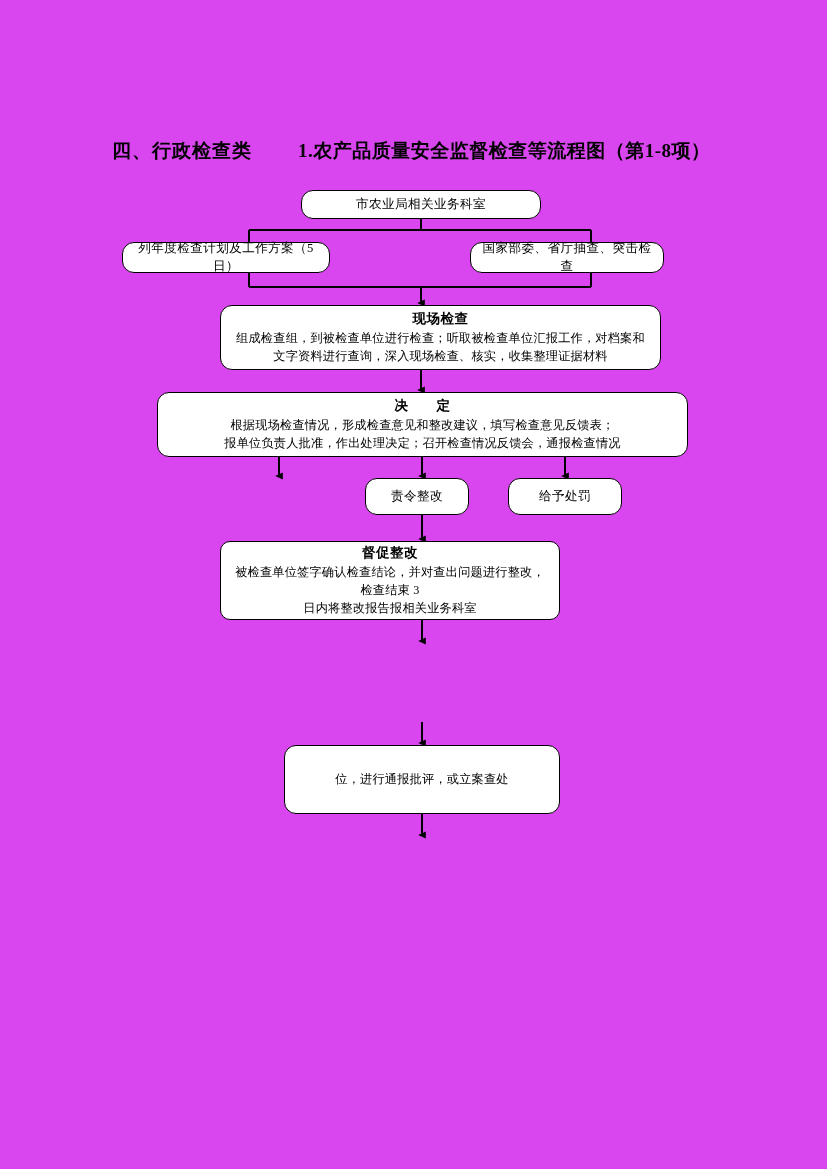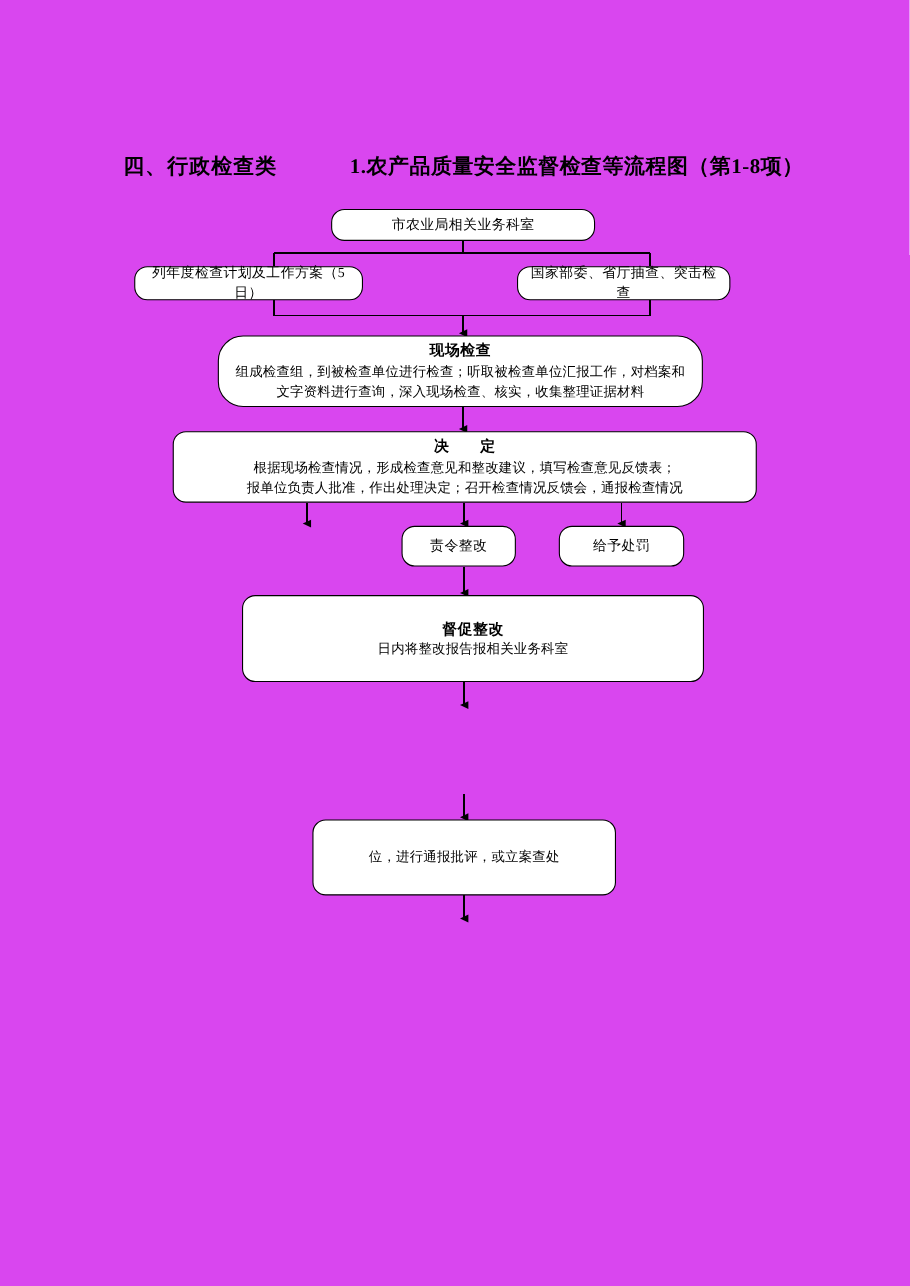--- a/index.html
+++ b/index.html
@@ -41,21 +41,21 @@
     font-family: "Liberation Serif", "DejaVu Serif", serif;
     font-size: 19px;
     font-weight: bold;
     letter-spacing: 1px;
   }
   .title-sub {
     font-family: "Liberation Serif", "DejaVu Serif", serif;
     font-size: 19px;
     font-weight: bold;
     letter-spacing: 0.5px;
-    margin-left: 66px;
+    margin-left: 46px;
   }
 
   
   .node {
     position: absolute;
     box-sizing: border-box;
     border: 1.2px solid #000000;
     border-radius: 12px;
     background: #ffffff;
     display: flex;
@@ -79,26 +79,26 @@
   .node .single {
     font-size: 12.6px;
     line-height: 1.4;
     letter-spacing: 0.4px;
   }
 
   
   #node-dept        { left: 301px; top: 190px;  width: 240px; height: 29px; }
   #node-plan        { left: 122px; top: 242px;  width: 208px; height: 31px; }
   #node-spot        { left: 470px; top: 242px;  width: 194px; height: 31px; }
-  #node-onsite      { left: 198px; top: 305px;  width: 441px; height: 65px; border-radius: 23px; }
+  #node-onsite      { left: 220px; top: 305px;  width: 441px; height: 65px; }
   #node-decision    { left: 157px; top: 392px;  width: 531px; height: 65px; }
   #node-nohandle    { left: 222px; top: 478px;  width: 114px; height: 37px; }
   #node-rectify     { left: 365px; top: 478px;  width: 104px; height: 37px; }
   #node-penalty     { left: 508px; top: 478px;  width: 114px; height: 37px; }
-  #node-urge        { left: 220px; top: 541px;  width: 420px; height: 79px; }
+  #node-urge        { left: 220px; top: 541px;  width: 340px; height: 79px; border-radius: 10px; }
   #node-lookback    { left: 284px; top: 643px;  width: 276px; height: 79px; }
   #node-criticize   { left: 284px; top: 745px;  width: 276px; height: 69px; }
   #node-supervise   { left: 284px; top: 837px;  width: 276px; height: 82px; }
 </style>
 </head>
 <body>
 
 <div id="page">
 
   <div class="title-row">
@@ -168,20 +168,21 @@
   <div class="node" id="node-rectify">
     <div class="single">责令整改</div>
   </div>
 
   <div class="node" id="node-penalty">
     <div class="single">给予处罚</div>
   </div>
 
   <div class="node" id="node-urge">
     <div class="head">督促整改</div>
+    <div class="body">被检查单位签字确认检查结论，并对查出问题进行整改，检查结束 3</div>
     <div class="body">日内将整改报告报相关业务科室</div>
   </div>
 
 
   <div class="node" id="node-criticize">
     <div class="body">位，进行通报批评，或立案查处</div>
   </div>
 
 
 </div>

